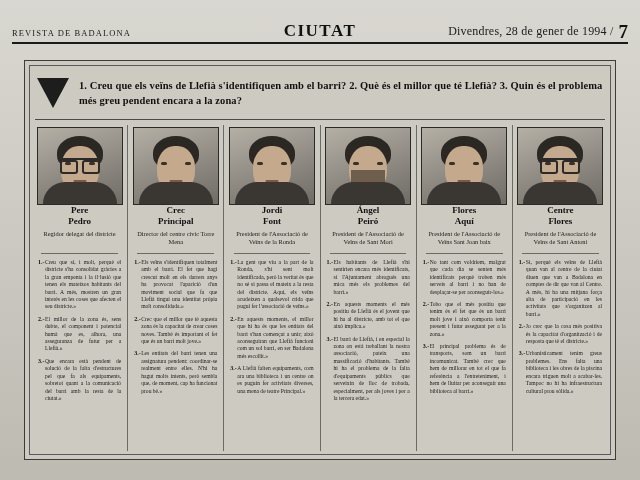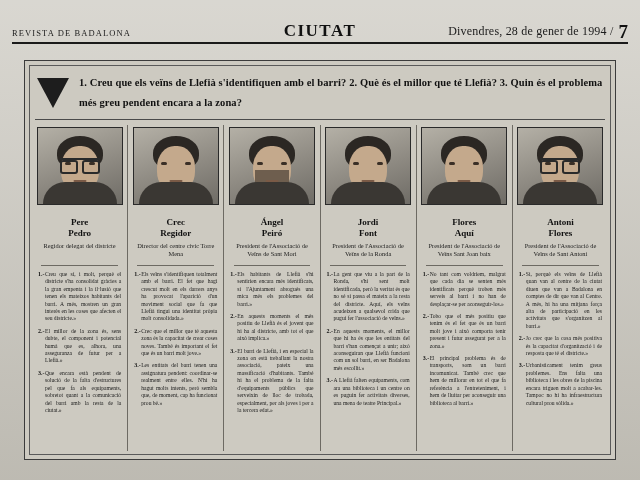--- a/index.html
+++ b/index.html
@@ -108,21 +108,21 @@
     left: 2px; top: 2px;
     width: 0; height: 0;
     border-left: 16px solid transparent;
     border-right: 16px solid transparent;
     border-top: 30px solid #1d1d1d;
   }
   .banner-text {
     font-family: "Liberation Serif", serif;
     font-weight: bold;
     font-size: 10.5px;
-    line-height: 20px;
+    line-height: 15px;
     color: #111;
     letter-spacing: .1px;
   }
   .banner-rule {
     position: absolute;
     left: 10px; right: 10px;
     top: 58px;
     height: 0;
     border-top: 1px solid #4a4a4a;
   }
@@ -235,21 +235,21 @@
     position: absolute;
     left: 50%;
     transform: translateX(-50%);
     top: 42px;
     width: 34px; height: 24px;
     border-radius: 0 0 40% 40%;
     background: rgba(40,33,27,0.55);
   }
 
   .name {
-    margin-top: 12px;
+    margin-top: 0;
     font-family: "Liberation Serif", serif;
     font-weight: bold;
     font-size: 9px;
     line-height: 10.5px;
     text-align: center;
     color: #111;
   }
   .role {
     margin-top: 4px;
     font-family: "Liberation Serif", serif;
@@ -352,36 +352,68 @@
           <div class="bg"></div>
           <div class="hair"></div>
           <div class="face"></div>
           <div class="eye l"></div>
           <div class="eye r"></div>
           <div class="mouth"></div>
           <div class="body"></div>
         </div>
         <div class="name">
           <span>Crec</span><br>
-          <span>Regidor</span>
+          <span>Principal</span>
         </div>
         <div class="role">Director del centre cívic Torre Mena</div>
         <div class="col-rule"></div>
         <div class="answers">
           <div class="answer">
             <span class="num">1.-</span>
             <span>Els veïns s'identifiquen totalment amb el barri. El fet que hagi crescut molt en els darrers anys ha provocat l'aparició d'un moviment social que fa que Llefià tingui una identitat pròpia molt consolidada.»</span>
           </div>
           <div class="answer">
             <span class="num">2.-</span>
             <span>Crec que el millor que té aquesta zona és la capacitat de crear coses noves. També és important el fet que és un barri molt jove.»</span>
           </div>
           <div class="answer">
             <span class="num">3.-</span>
             <span>Les entitats del barri tenen una assignatura pendent: coordinar-se realment entre elles. N'hi ha hagut molts intents, però sembla que, de moment, cap ha funcionat prou bé.»</span>
+          </div>
+        </div>
+      </div>
+
+      <div class="col">
+        <div class="photo">
+          <div class="bg"></div>
+          <div class="hair"></div>
+          <div class="face"></div>
+          <div class="eye l"></div>
+          <div class="eye r"></div>
+          <div class="mouth"></div>
+          <div class="body"></div>
+        </div>
+        <div class="name">
+          <span>Jordi</span><br>
+          <span>Font</span>
+        </div>
+        <div class="role">President de l'Associació de Veïns de la Ronda</div>
+        <div class="col-rule"></div>
+        <div class="answers">
+          <div class="answer">
+            <span class="num">1.-</span>
+            <span>La gent que viu a la part de la Ronda, s'hi sent molt identificada, però la veritat és que no sé si passa el mateix a la resta del districte. Aquí, els veïns acudeixen a qualsevol crida que pugui fer l'associació de veïns.»</span>
+          </div>
+          <div class="answer">
+            <span class="num">2.-</span>
+            <span>En aquests moments, el millor que hi ha és que les entitats del barri s'han començat a unir; això aconseguiran que Llefià funcioni com un sol barri, en ser Badalona més escollit.»</span>
+          </div>
+          <div class="answer">
+            <span class="num">3.-</span>
+            <span>A Llefià falten equipaments, com ara una biblioteca i un centre on es puguin fer activitats diverses, una mena de teatre Principal.»</span>
           </div>
         </div>
       </div>
 
       <div class="col">
         <div class="photo">
           <div class="bg"></div>
           <div class="hair"></div>
           <div class="face"></div>
           <div class="eye l"></div>
@@ -416,52 +448,20 @@
         <div class="photo">
           <div class="bg"></div>
           <div class="hair"></div>
           <div class="face"></div>
           <div class="eye l"></div>
           <div class="eye r"></div>
           <div class="mouth"></div>
           <div class="body"></div>
         </div>
         <div class="name">
-          <span>Jordi</span><br>
-          <span>Font</span>
-        </div>
-        <div class="role">President de l'Associació de Veïns de la Ronda</div>
-        <div class="col-rule"></div>
-        <div class="answers">
-          <div class="answer">
-            <span class="num">1.-</span>
-            <span>La gent que viu a la part de la Ronda, s'hi sent molt identificada, però la veritat és que no sé si passa el mateix a la resta del districte. Aquí, els veïns acudeixen a qualsevol crida que pugui fer l'associació de veïns.»</span>
-          </div>
-          <div class="answer">
-            <span class="num">2.-</span>
-            <span>En aquests moments, el millor que hi ha és que les entitats del barri s'han començat a unir; això aconseguiran que Llefià funcioni com un sol barri, en ser Badalona més escollit.»</span>
-          </div>
-          <div class="answer">
-            <span class="num">3.-</span>
-            <span>A Llefià falten equipaments, com ara una biblioteca i un centre on es puguin fer activitats diverses, una mena de teatre Principal.»</span>
-          </div>
-        </div>
-      </div>
-
-      <div class="col">
-        <div class="photo">
-          <div class="bg"></div>
-          <div class="hair"></div>
-          <div class="face"></div>
-          <div class="eye l"></div>
-          <div class="eye r"></div>
-          <div class="mouth"></div>
-          <div class="body"></div>
-        </div>
-        <div class="name">
           <span>Flores</span><br>
           <span>Aquí</span>
         </div>
         <div class="role">President de l'Associació de Veïns Sant Joan baix</div>
         <div class="col-rule"></div>
         <div class="answers">
           <div class="answer">
             <span class="num">1.-</span>
             <span>No tant com voldríem, malgrat que cada dia se senten més identificats perquè troben més serveis al barri i no han de desplaçar-se per aconseguir-los.»</span>
           </div>
@@ -481,21 +481,21 @@
           <div class="bg"></div>
           <div class="hair"></div>
           <div class="face"></div>
           <div class="eye l"></div>
           <div class="eye r"></div>
           <div class="glasses"></div>
           <div class="mouth"></div>
           <div class="body"></div>
         </div>
         <div class="name">
-          <span>Antoni</span><br>
+          <span>Centre</span><br>
           <span>Flores</span>
         </div>
         <div class="role">President de l'Associació de Veïns de Sant Antoni</div>
         <div class="col-rule"></div>
         <div class="answers">
           <div class="answer">
             <span class="num">1.-</span>
             <span>Si, perquè els veïns de Llefià quan van al centre de la ciutat diuen que van a Badalona en comptes de dir que van al Centre. A més, hi ha una mitjana força alta de participació en les activitats que s'organitzen al barri.»</span>
           </div>
           <div class="answer">

